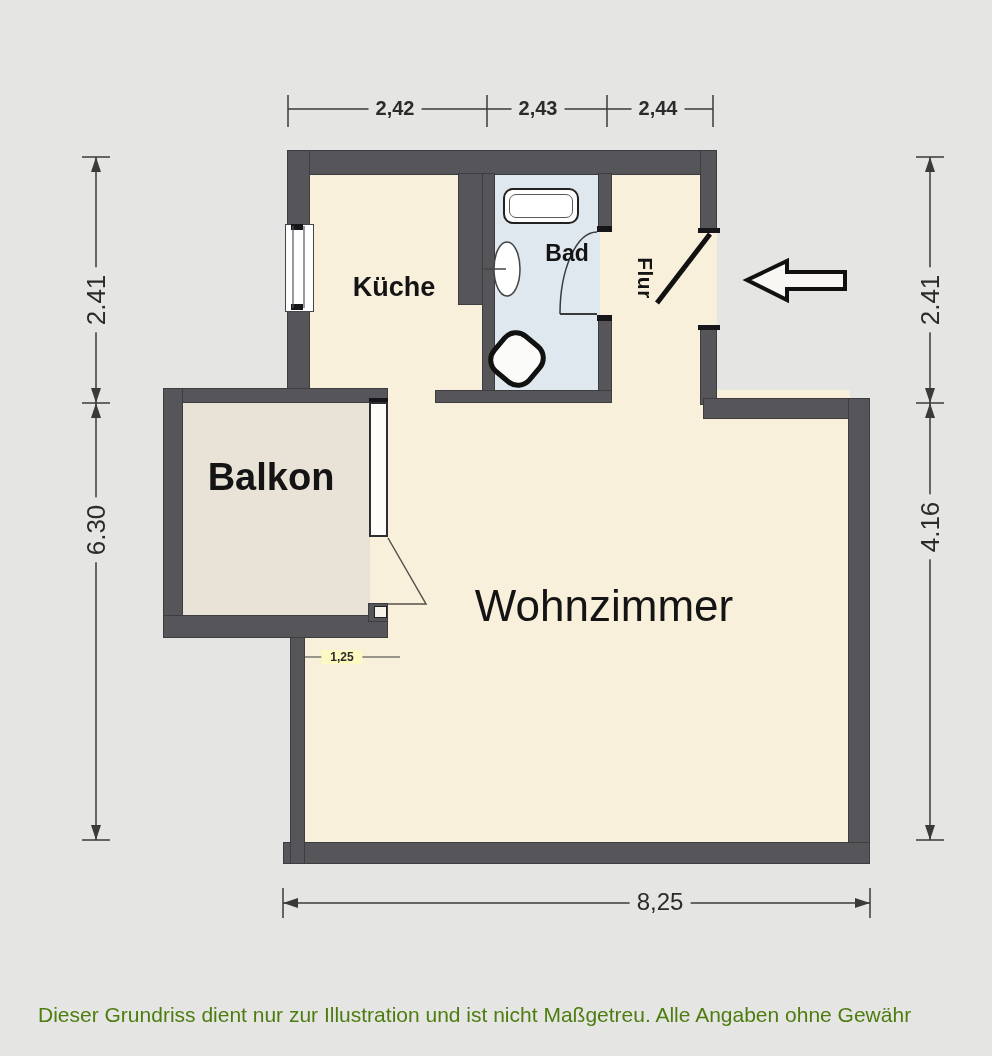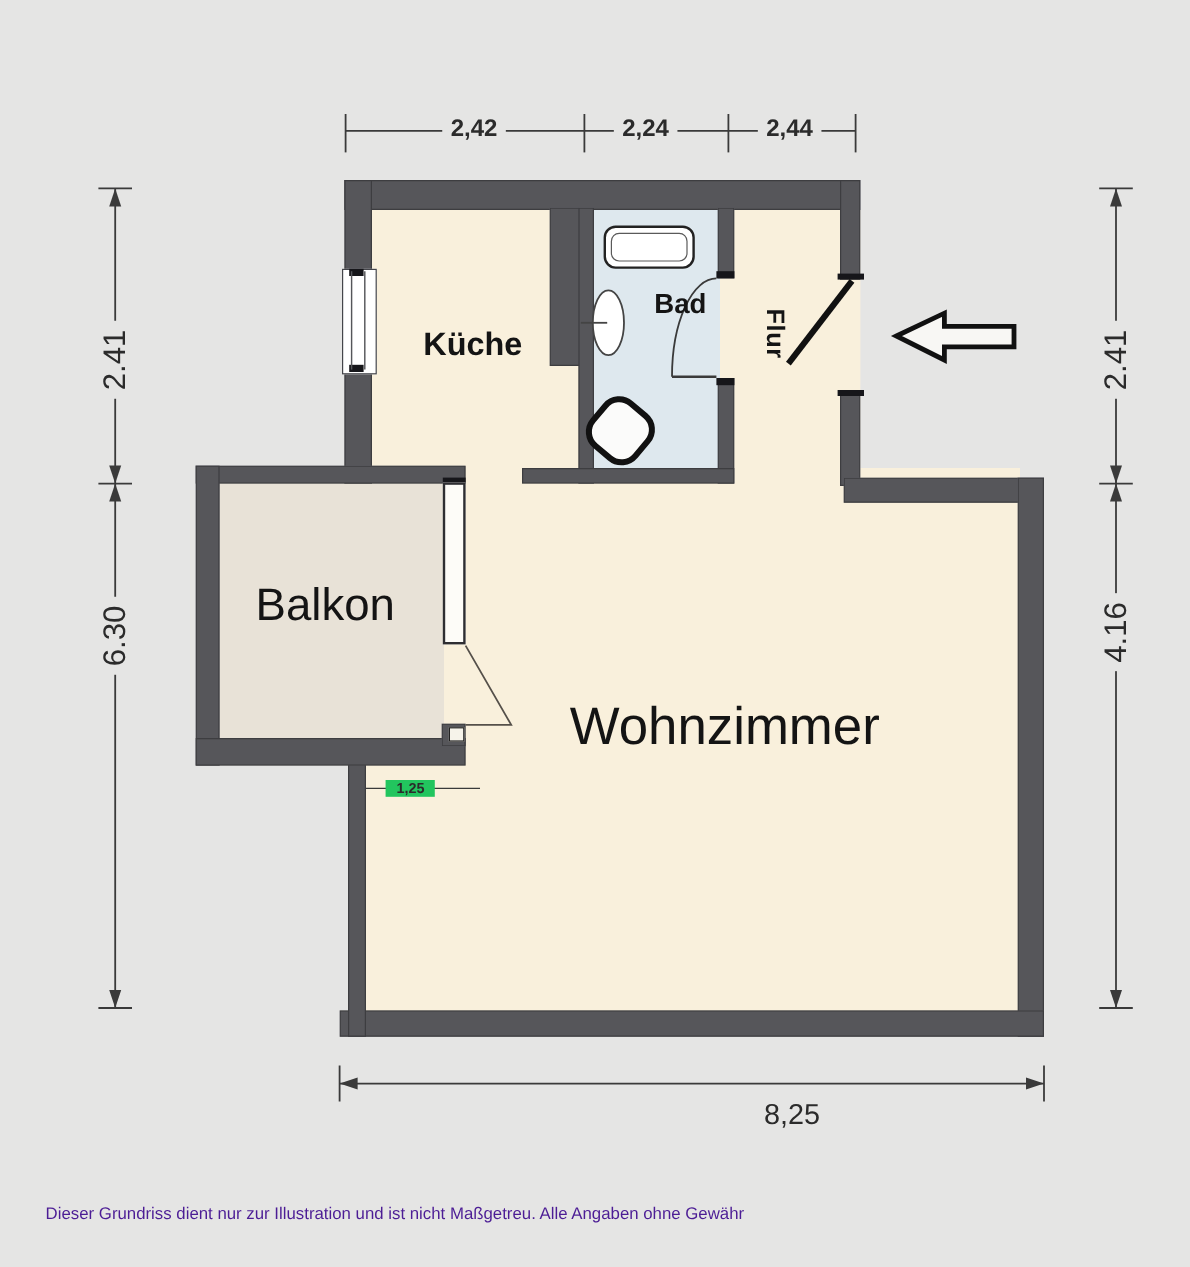--- a/index.html
+++ b/index.html
@@ -18,23 +18,23 @@
   .lbl-bad{font-size:23px;font-weight:700;}
   .lbl-flur{font-size:21px;font-weight:700;letter-spacing:.5px;}
   .lbl-balkon{font-size:38px;font-weight:400;}
   .lbl-wohnzimmer{font-size:44px;font-weight:400;}
   .dim{position:absolute;z-index:5;transform:translate(-50%,-50%);
        color:#2b2b2b;background:#e5e5e4;padding:0 7px;white-space:nowrap;}
   .dim.rot{transform:translate(-50%,-50%) rotate(-90deg);}
   .dim-top{font-size:20px;font-weight:700;}
   .dim-bottom{font-size:24px;font-weight:400;}
   .dim-side{font-size:26px;font-weight:400;}
-  .dim-step{font-size:12px;font-weight:700;background:#22c55e;padding:0 9px;}
+  .dim-step{font-size:12px;font-weight:700;background:#fef9c3;padding:0 9px;}
   .footer{position:absolute;left:38px;top:1003px;z-index:5;
-          font-size:14px;color:#4c1d95;}
+          font-size:21px;color:#4d7c0f;}
   .window{position:absolute;background:#ffffff;border:1px solid #44454a;z-index:3;}
   .leaf{position:absolute;background:#fdfcf8;border:2px solid #2e2e32;z-index:3;}
   .notch{position:absolute;background:#f6f3ea;border:1px solid #222;z-index:3;}
   .tub{position:absolute;background:#ffffff;border:2px solid #222;border-radius:10px;z-index:3;}
   .tub-inner{position:absolute;left:4px;top:4px;right:4px;bottom:4px;
              border:1px solid #5a5a5a;border-radius:7px;}
 </style>
 </head>
 <body>
 
@@ -143,27 +143,27 @@
       <polygon points="283,903 298,898 298,908"></polygon>
       <polygon points="870,903 855,898 855,908"></polygon>
     </g>
 
     <line x1="305" y1="657" x2="400" y2="657" stroke="#3a3a3a" stroke-width="1.2"></line>
   </svg>
 
   <div class="room-label lbl-kueche" style="left:394px;top:287px;">Küche</div>
   <div class="room-label lbl-bad" style="left:544px;top:253px;margin-left:23px;">Bad</div>
   <div class="room-label lbl-flur rot" style="left:645px;top:278px;">Flur</div>
-  <div class="room-label lbl-balkon" style="left:271px;top:505px;">Balkon</div>
+  <div class="room-label lbl-balkon" style="left:271px;top:477px;font-weight:bold;">Balkon</div>
   <div class="room-label lbl-wohnzimmer" style="left:604px;top:606px;">Wohnzimmer</div>
 
   <div class="dim dim-top" style="left:395px;top:108px;">2,42</div>
-  <div class="dim dim-top" style="left:538px;top:108px;">2,24</div>
+  <div class="dim dim-top" style="left:538px;top:108px;">2,43</div>
   <div class="dim dim-top" style="left:658px;top:108px;">2,44</div>
   <div class="dim dim-side rot" style="left:96px;top:300px;">2.41</div>
   <div class="dim dim-side rot" style="left:96px;top:530px;">6.30</div>
   <div class="dim dim-side rot" style="left:930px;top:300px;">2.41</div>
   <div class="dim dim-side rot" style="left:930px;top:527px;">4.16</div>
-  <div class="dim dim-bottom" style="left:660px;top:902px;margin-top:28px;">8,25</div>
+  <div class="dim dim-bottom" style="left:660px;top:902px;">8,25</div>
   <div class="dim dim-step" style="left:342px;top:657px;">1,25</div>
 
   <div class="footer">Dieser Grundriss dient nur zur Illustration und ist nicht Maßgetreu. Alle Angaben ohne Gewähr</div>
 </div>
 
 </body></html>

